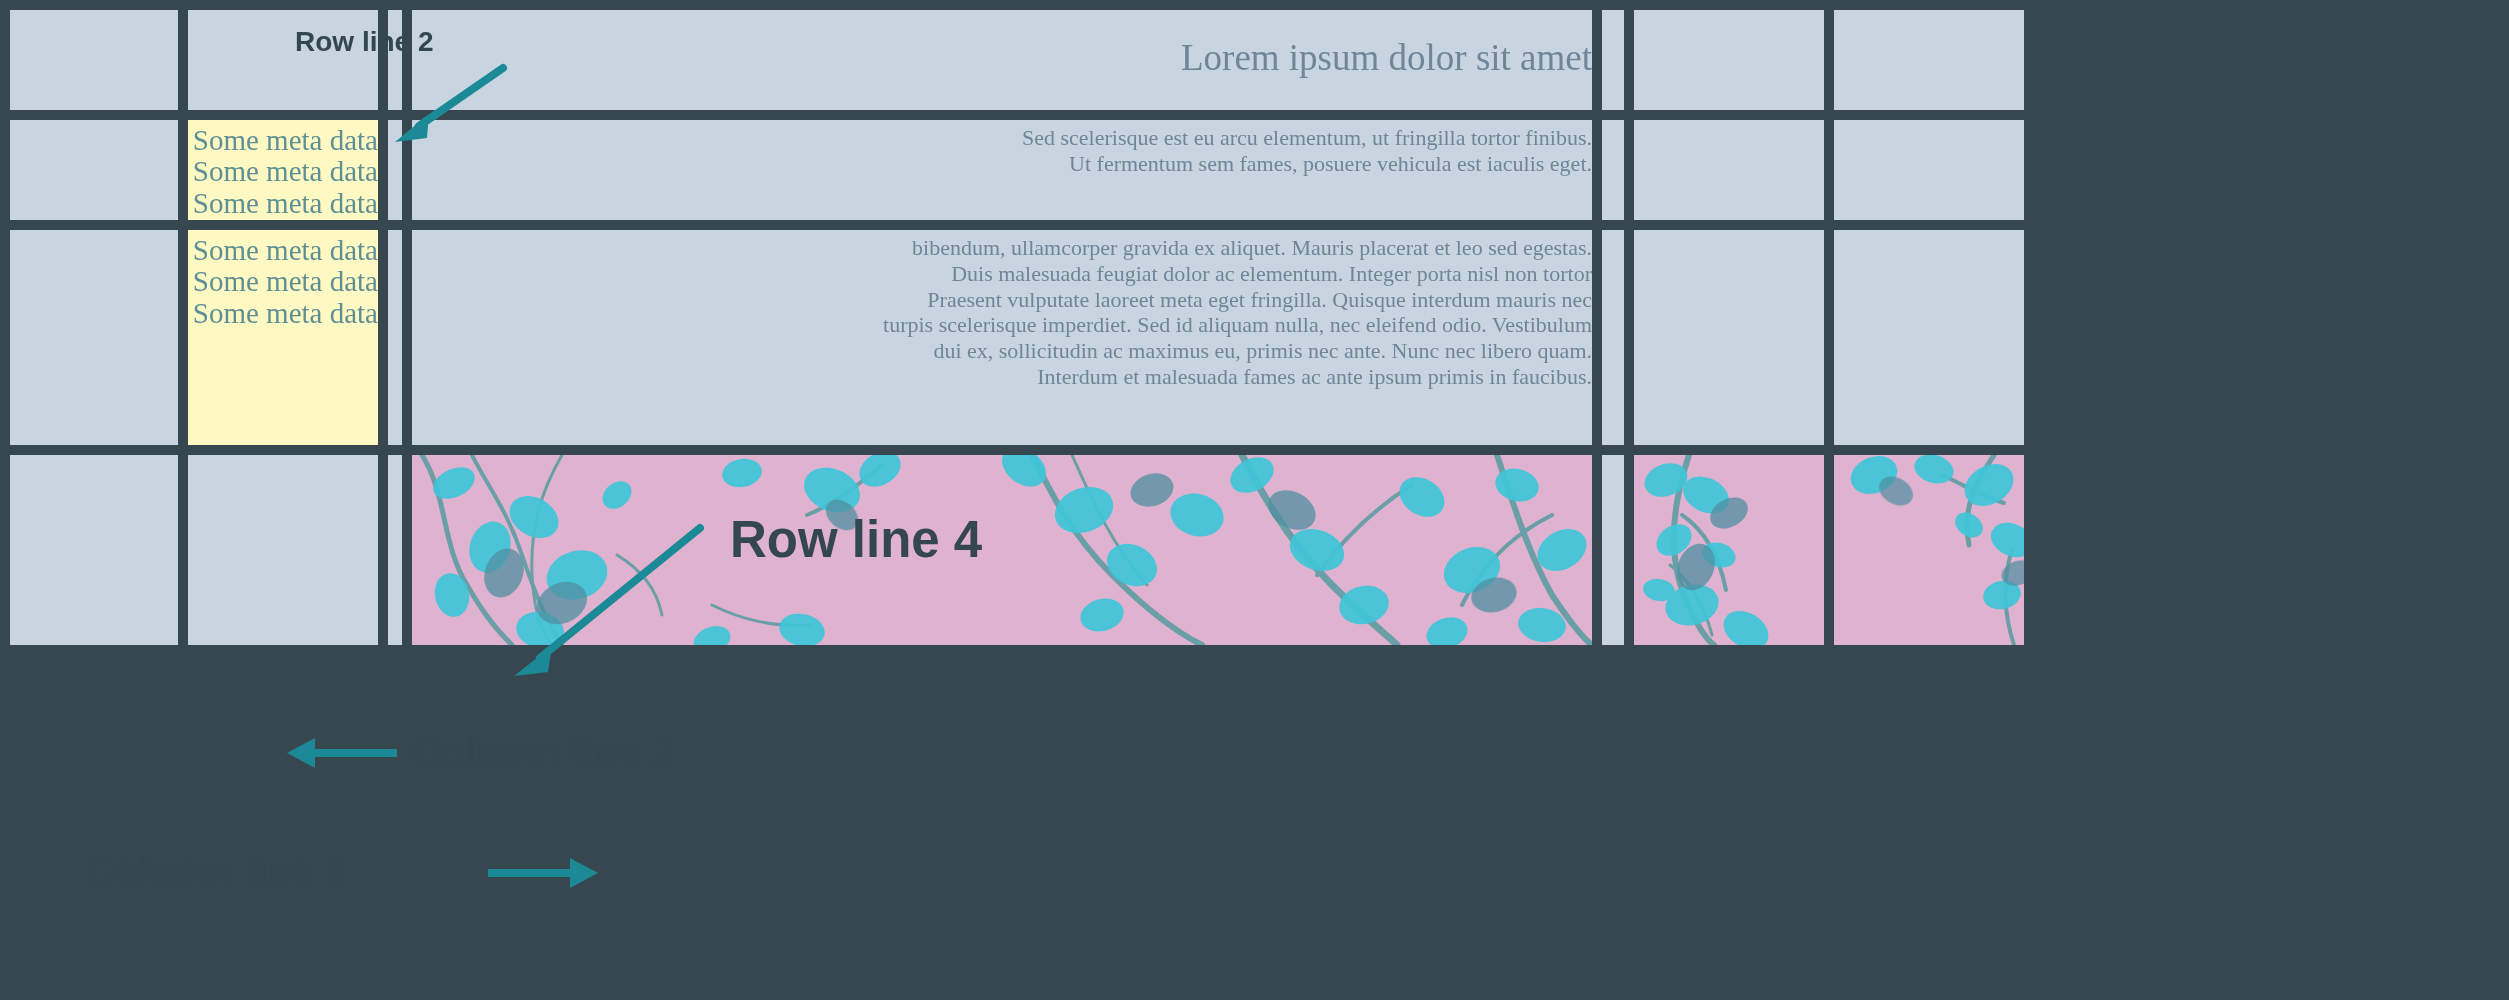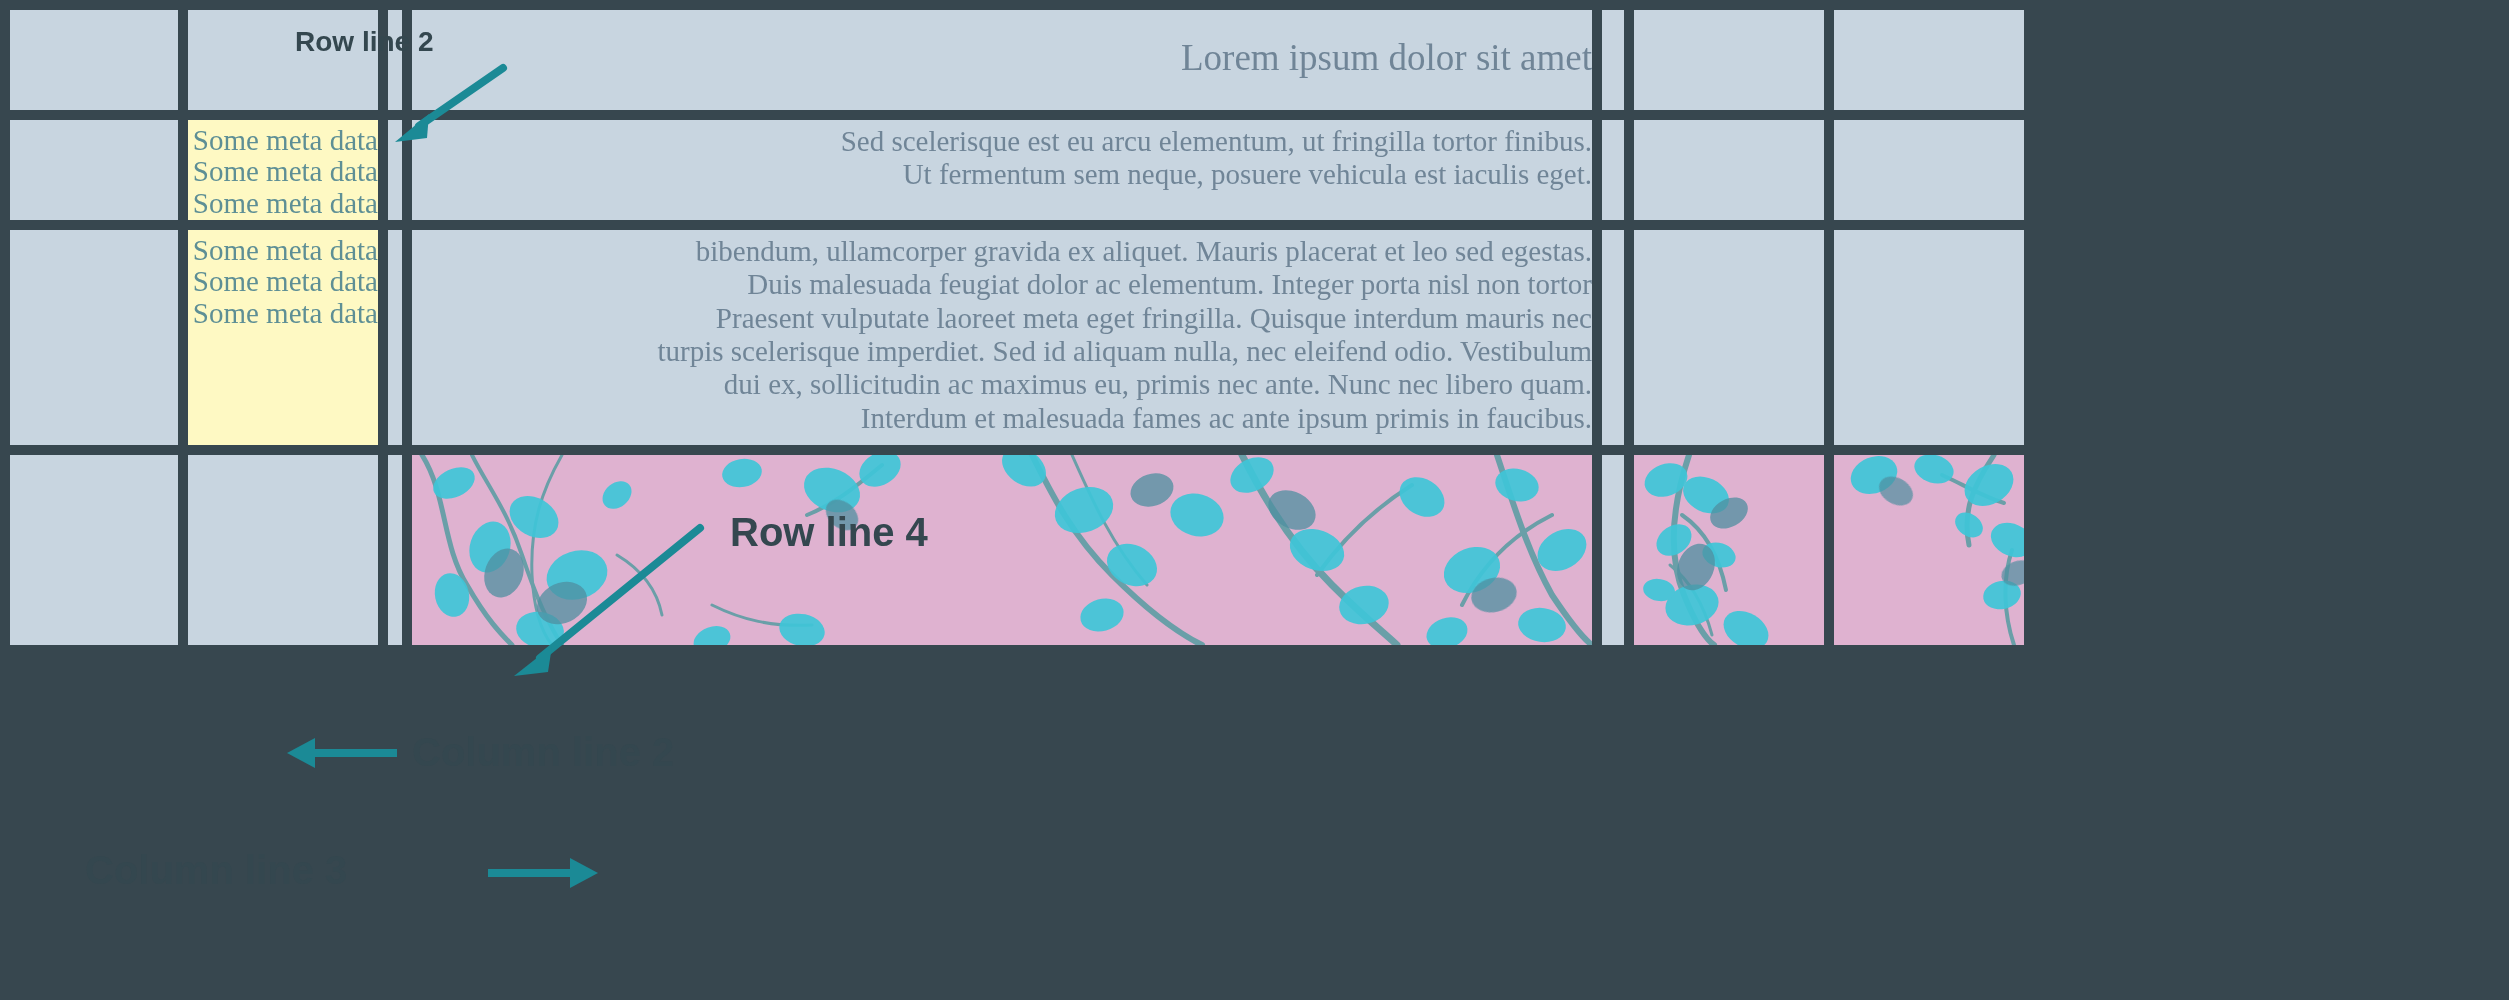--- a/index.html
+++ b/index.html
@@ -37,21 +37,21 @@
     font-family: "Liberation Serif", serif;
     color: #708597;
   }
   .title {
     font-size: 37px;
     line-height: 1.1;
     padding: 28px 0 0 10px;
     white-space: nowrap;
   }
   .body-text {
-    font-size: 29px;
+    font-size: 22px;
     line-height: 1.08;
     padding: 6px 0 0 8px;
   }
   .body-text p { margin: 0 0 2px 0; }
 
   .meta-list {
     font-family: "Liberation Serif", serif;
     color: #5e8f95;
     font-size: 29px;
     line-height: 1.08;
@@ -63,21 +63,21 @@
   .annot {
     position: absolute;
     font-family: "Liberation Sans", sans-serif;
     font-weight: bold;
     color: #34474f;
     white-space: nowrap;
     z-index: 40;
     pointer-events: none;
   }
   #annot-row2 { left: 295px; top: 26px; font-size: 28px; }
-  #annot-row4 { left: 730px; top: 510px; font-size: 40px; }
+  #annot-row4 { left: 730px; top: 510px; font-size: 51px; }
   #annot-col2 { left: 412px; top: 730px; font-size: 40px; }
   #annot-col3 { left: 85px; top: 848px; font-size: 40px; }
 
   .arrow-svg { position: absolute; z-index: 41; pointer-events: none; }
   #arrow-row2 { left: 385px; top: 60px; }
   #arrow-row4 { left: 500px; top: 520px; }
   #arrow-col2 { left: 285px; top: 730px; }
   #arrow-col3 { left: 480px; top: 850px; }
 
   
@@ -108,21 +108,21 @@
     <div class="meta-list">
       <div>Some meta data</div>
       <div>Some meta data</div>
       <div>Some meta data</div>
     </div>
   </div>
   <div class="cell plain"></div>
   <div class="cell plain">
     <div class="serif body-text">
       <p>Sed scelerisque est eu arcu elementum, ut fringilla tortor finibus.</p>
-      <p>Ut fermentum sem neque, posuere vehicula est iaculis eget.</p>
+      <p>Ut fermentum sem fames, posuere vehicula est iaculis eget.</p>
     </div>
   </div>
   <div class="cell plain"></div>
   <div class="cell plain"></div>
   <div class="cell plain"></div>
 
   <div class="cell plain"></div>
   <div class="cell meta">
     <div class="meta-list">
       <div>Some meta data</div>

